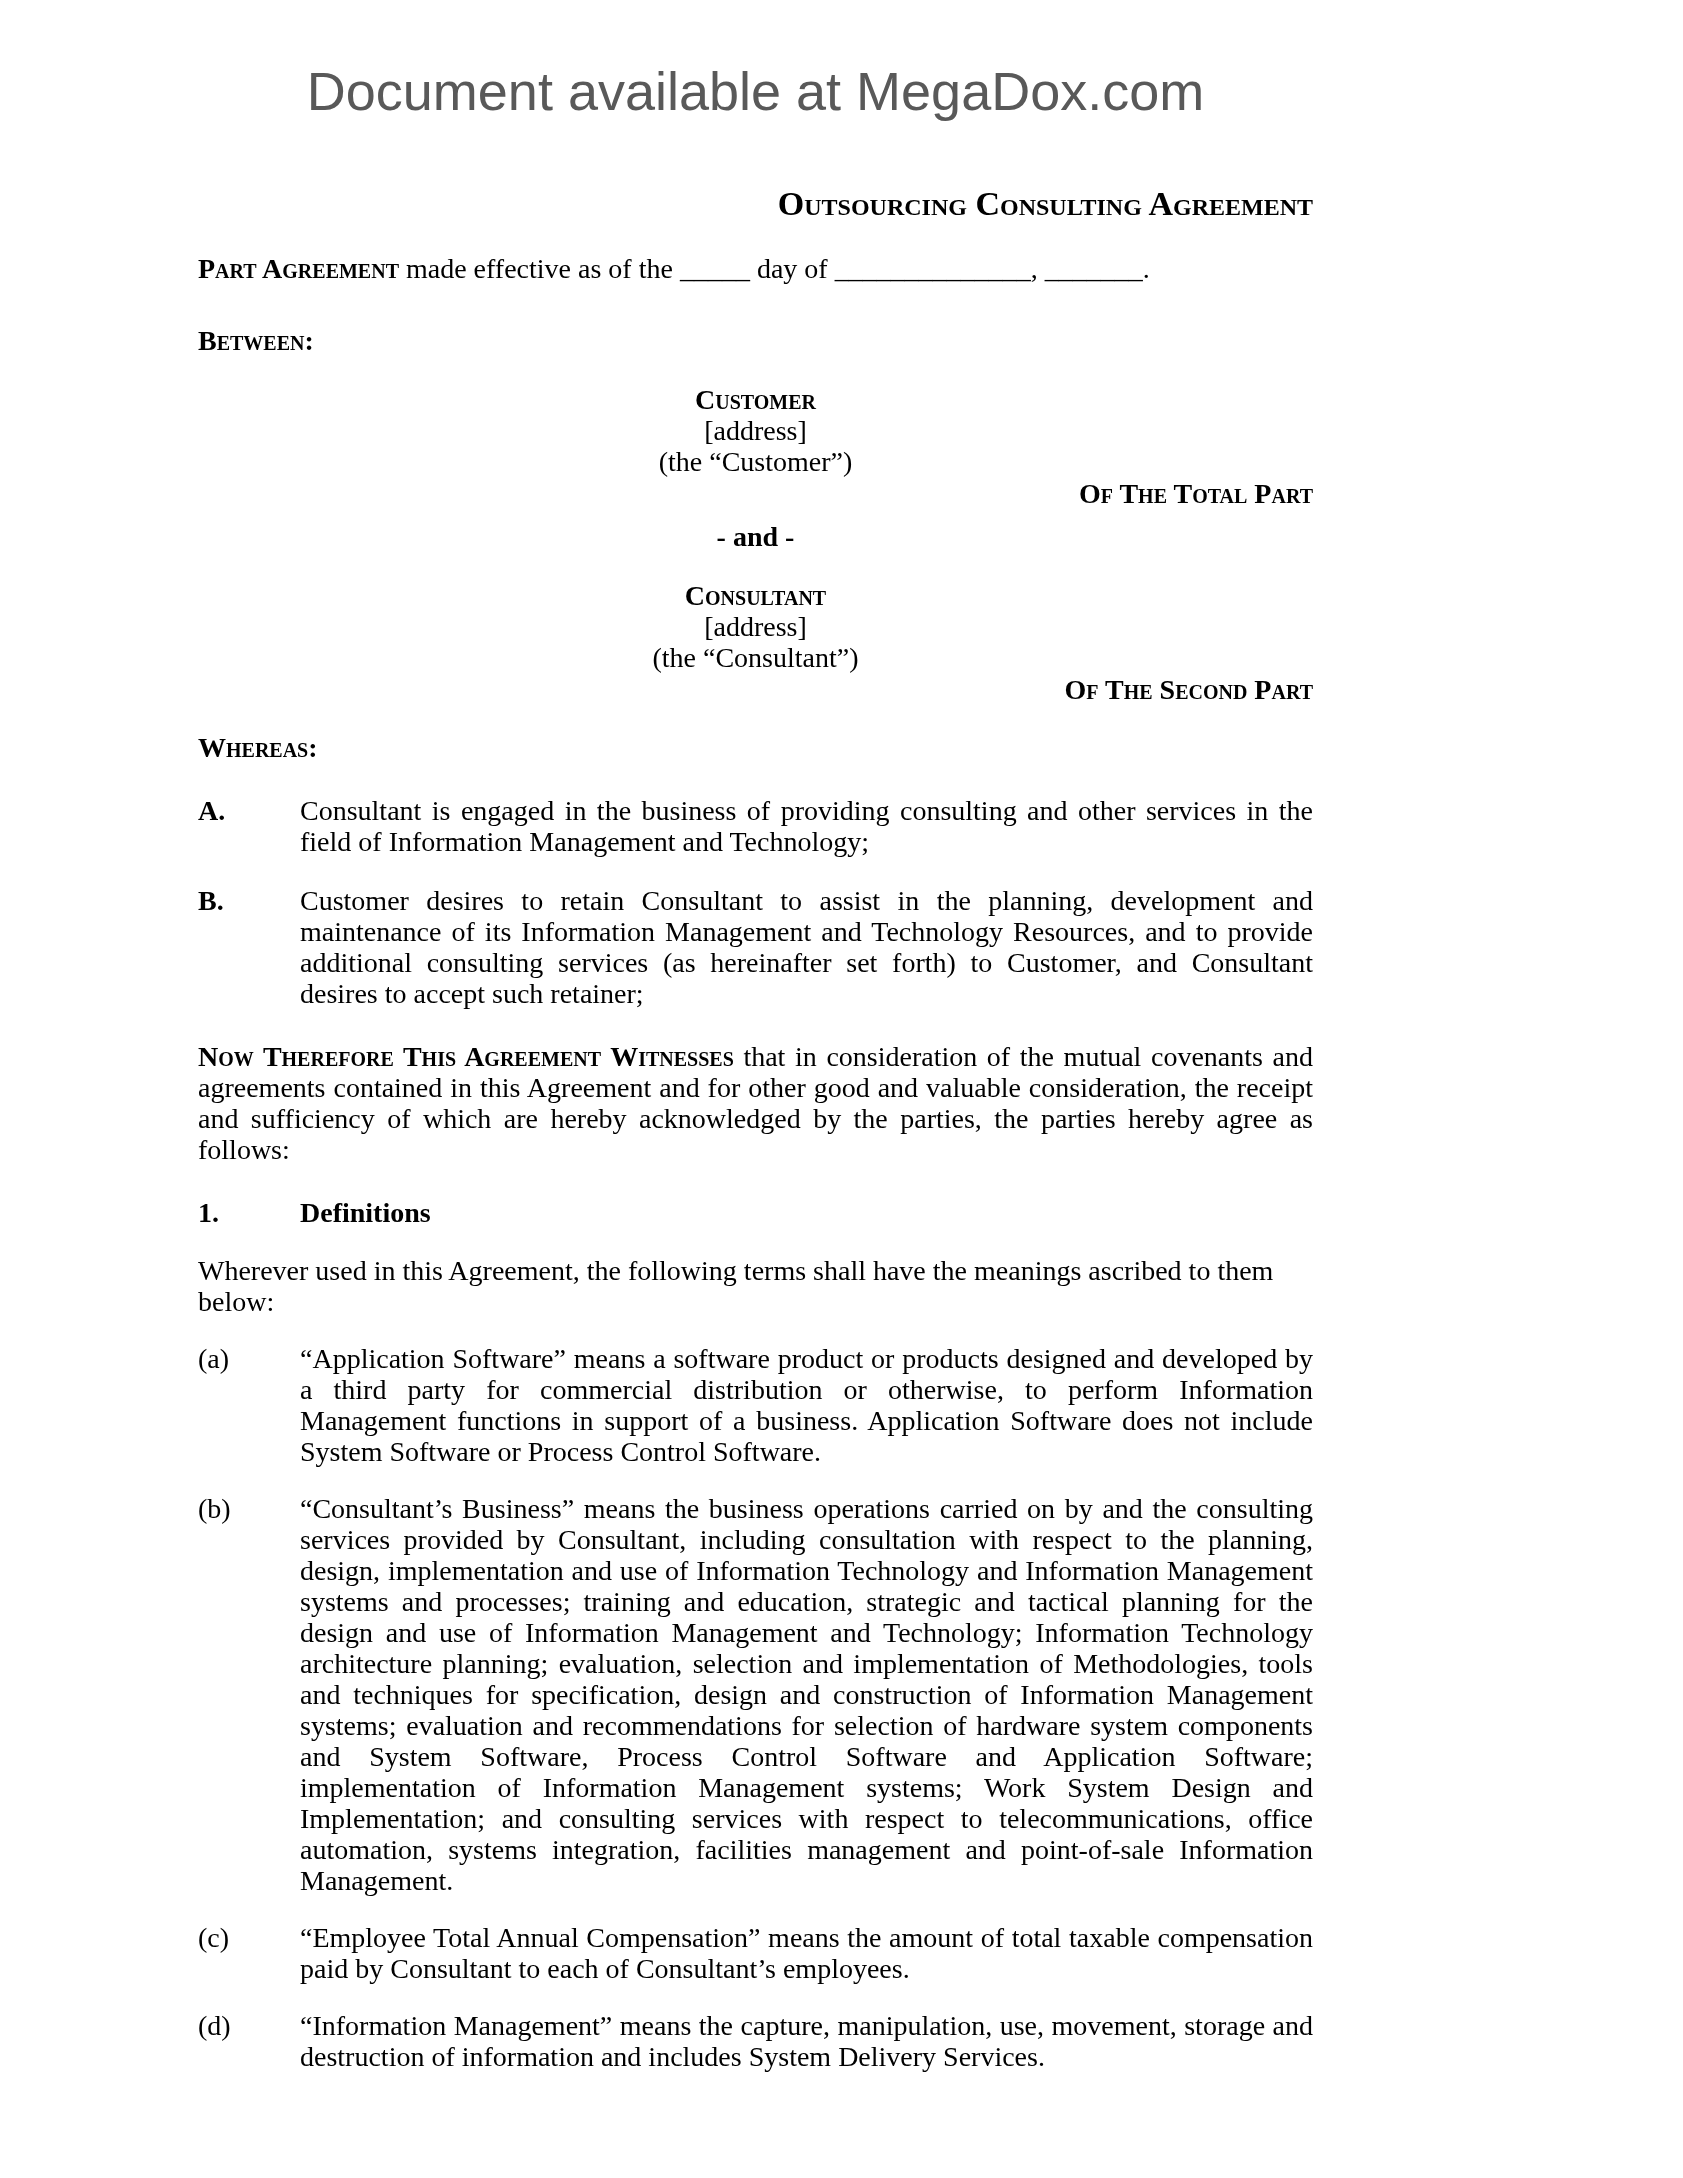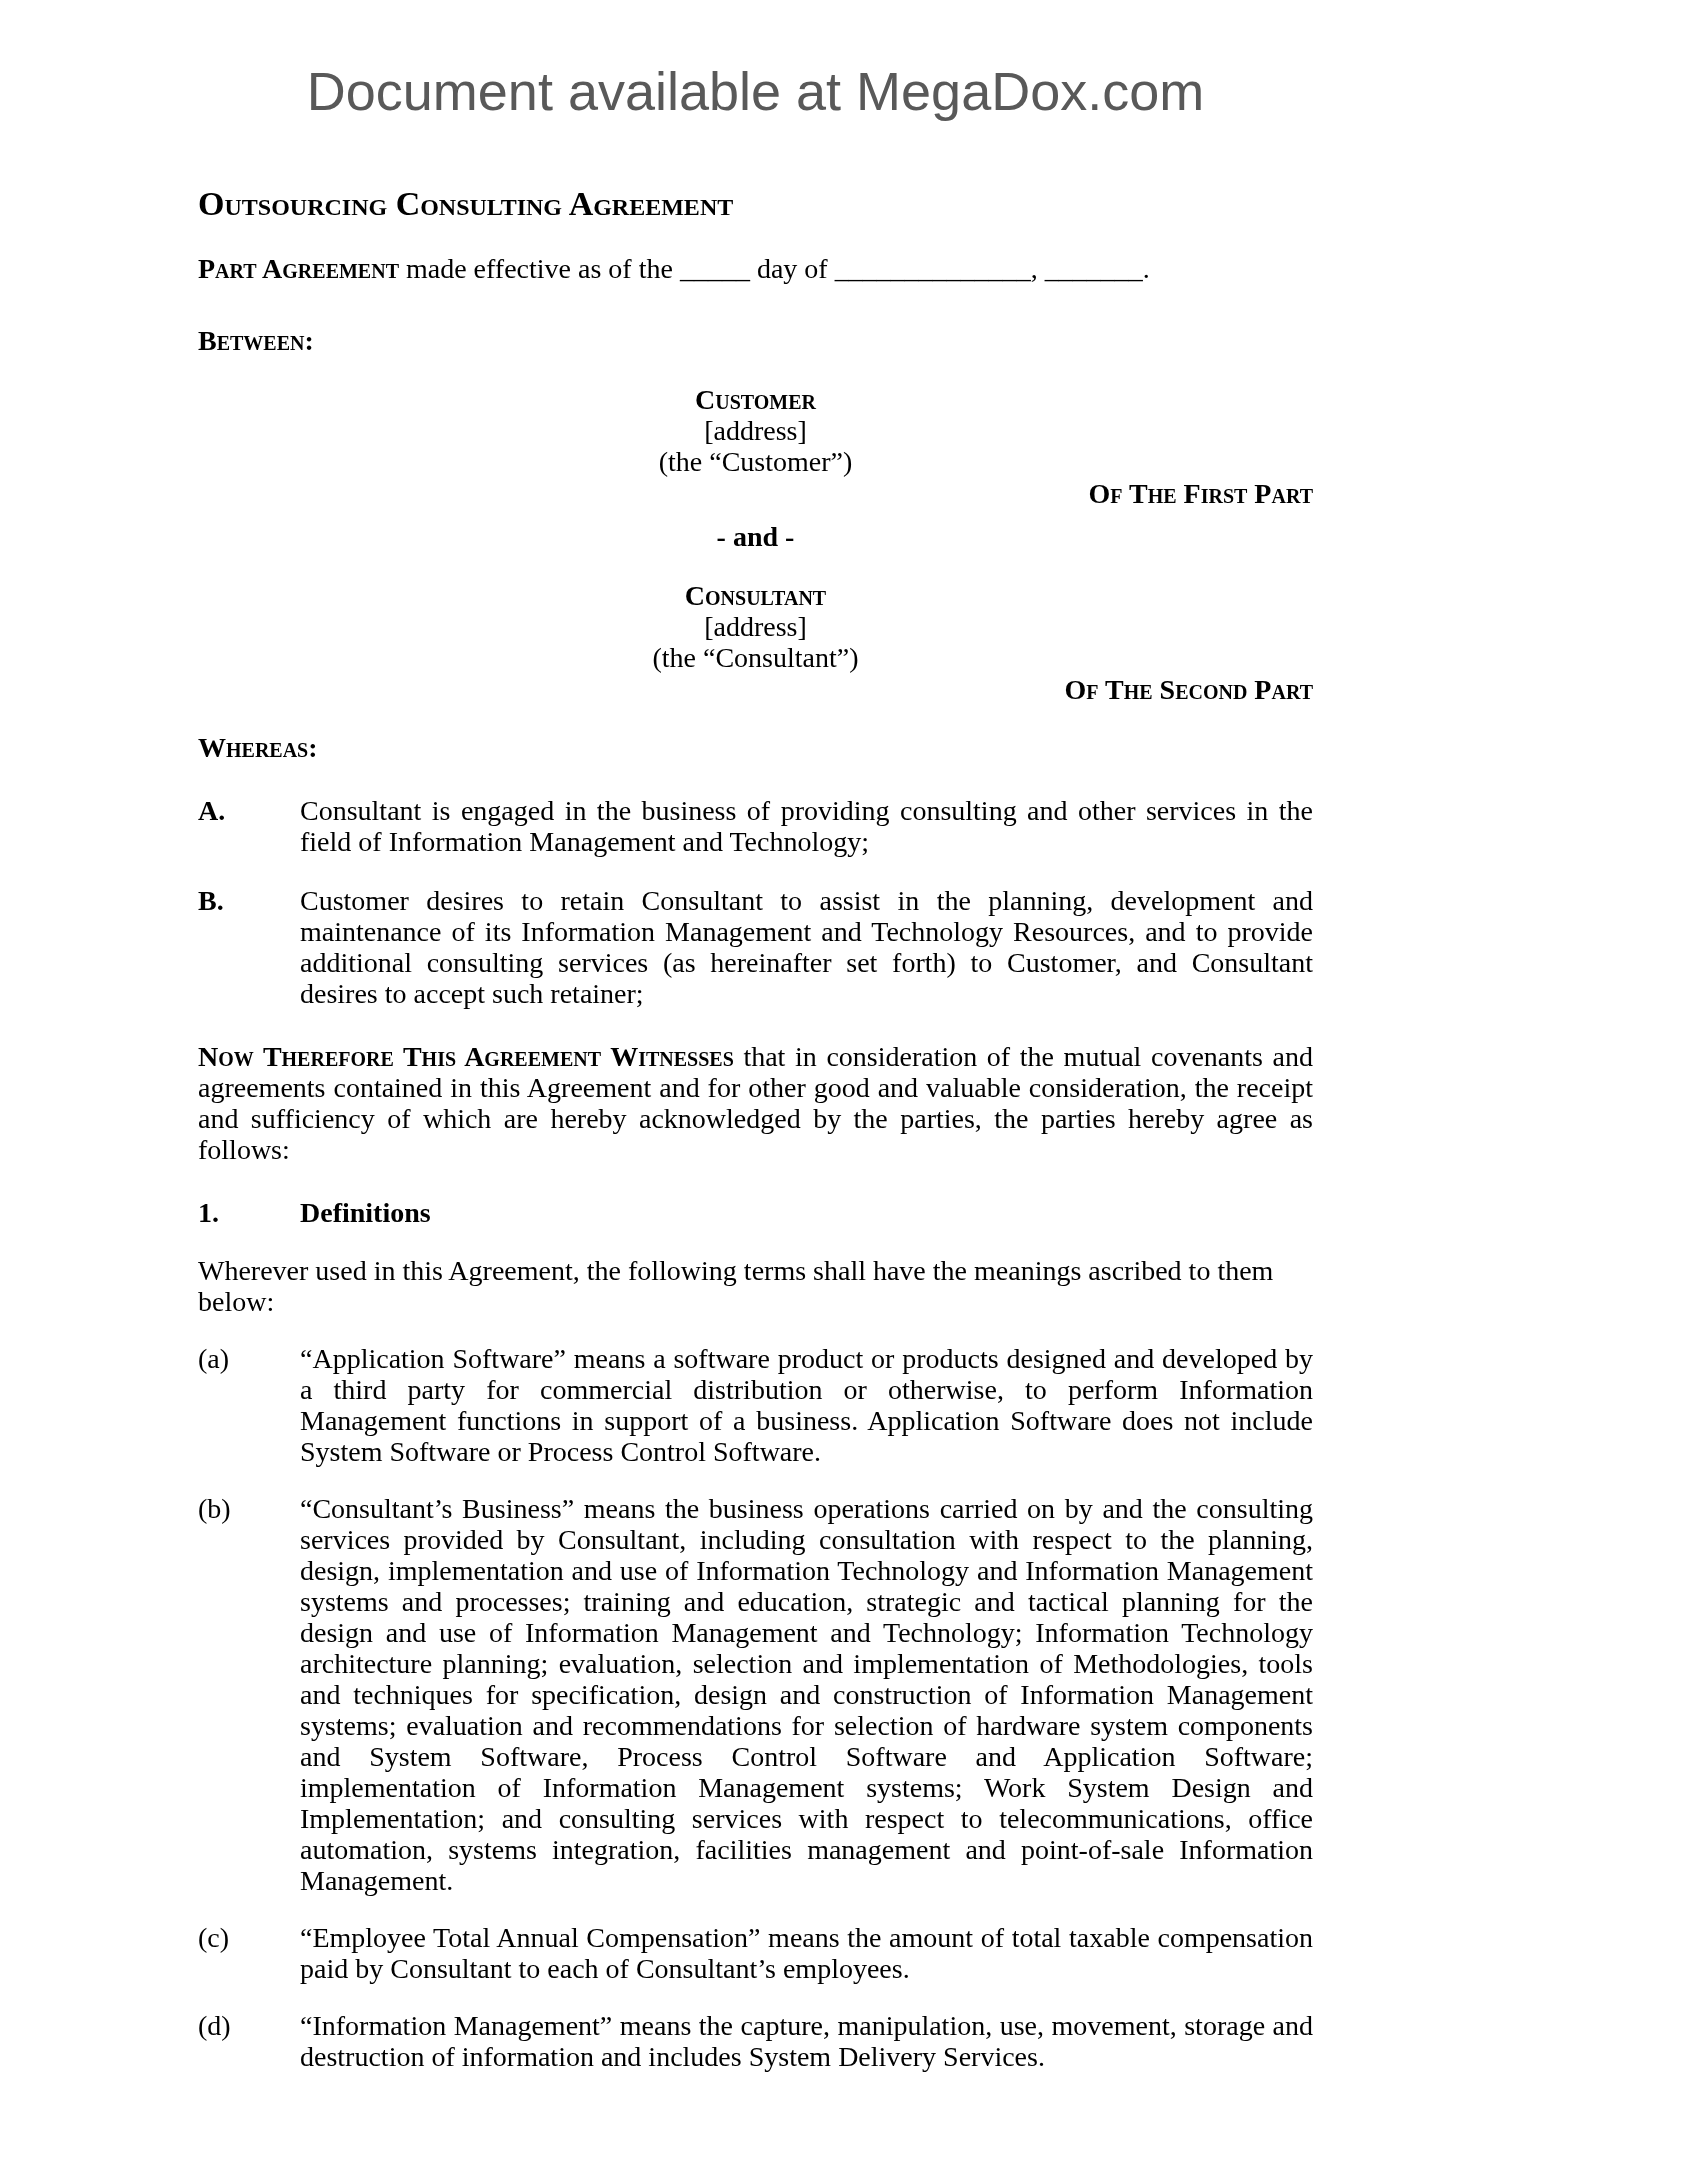--- a/index.html
+++ b/index.html
@@ -20,21 +20,21 @@
     padding-top: 61px;
     font-family: "Liberation Sans", sans-serif;
     font-size: 54px;
     line-height: 61px;
     color: #595959;
   }
   .sc { font-variant: small-caps; }
   .b  { font-weight: bold; }
   .title {
     margin: 63px 0 0 0;
-    text-align: left;
+    text-align: right;
     font-size: 34px;
     line-height: 37px;
     font-weight: bold;
     font-variant: small-caps;
   }
   .para { margin: 31px 0 0 0; }
   .just { text-align: justify; }
   .party { margin-top: 28px; text-align: center; }
   .party div { line-height: 31px; }
   .part-line { margin-top: 1px; text-align: right; font-weight: bold; font-variant: small-caps; }
@@ -62,21 +62,21 @@
     <p class="para"><span class="sc b">Part Agreement</span><span> made effective as of the _____ day of ______________, _______.</span></p>
 
     <p class="label-line">Between:</p>
 
     <div class="party">
       <div class="sc b">Customer</div>
       <div>[address]</div>
       <div>(the “Customer”)</div>
     </div>
 
-    <div class="part-line">Of The First Part</div>
+    <div class="part-line">Of The Total Part</div>
 
     <div class="and-line">- and -</div>
 
     <div class="party">
       <div class="sc b">Consultant</div>
       <div>[address]</div>
       <div>(the “Consultant”)</div>
     </div>
 
     <div class="part-line">Of The Second Part</div>

